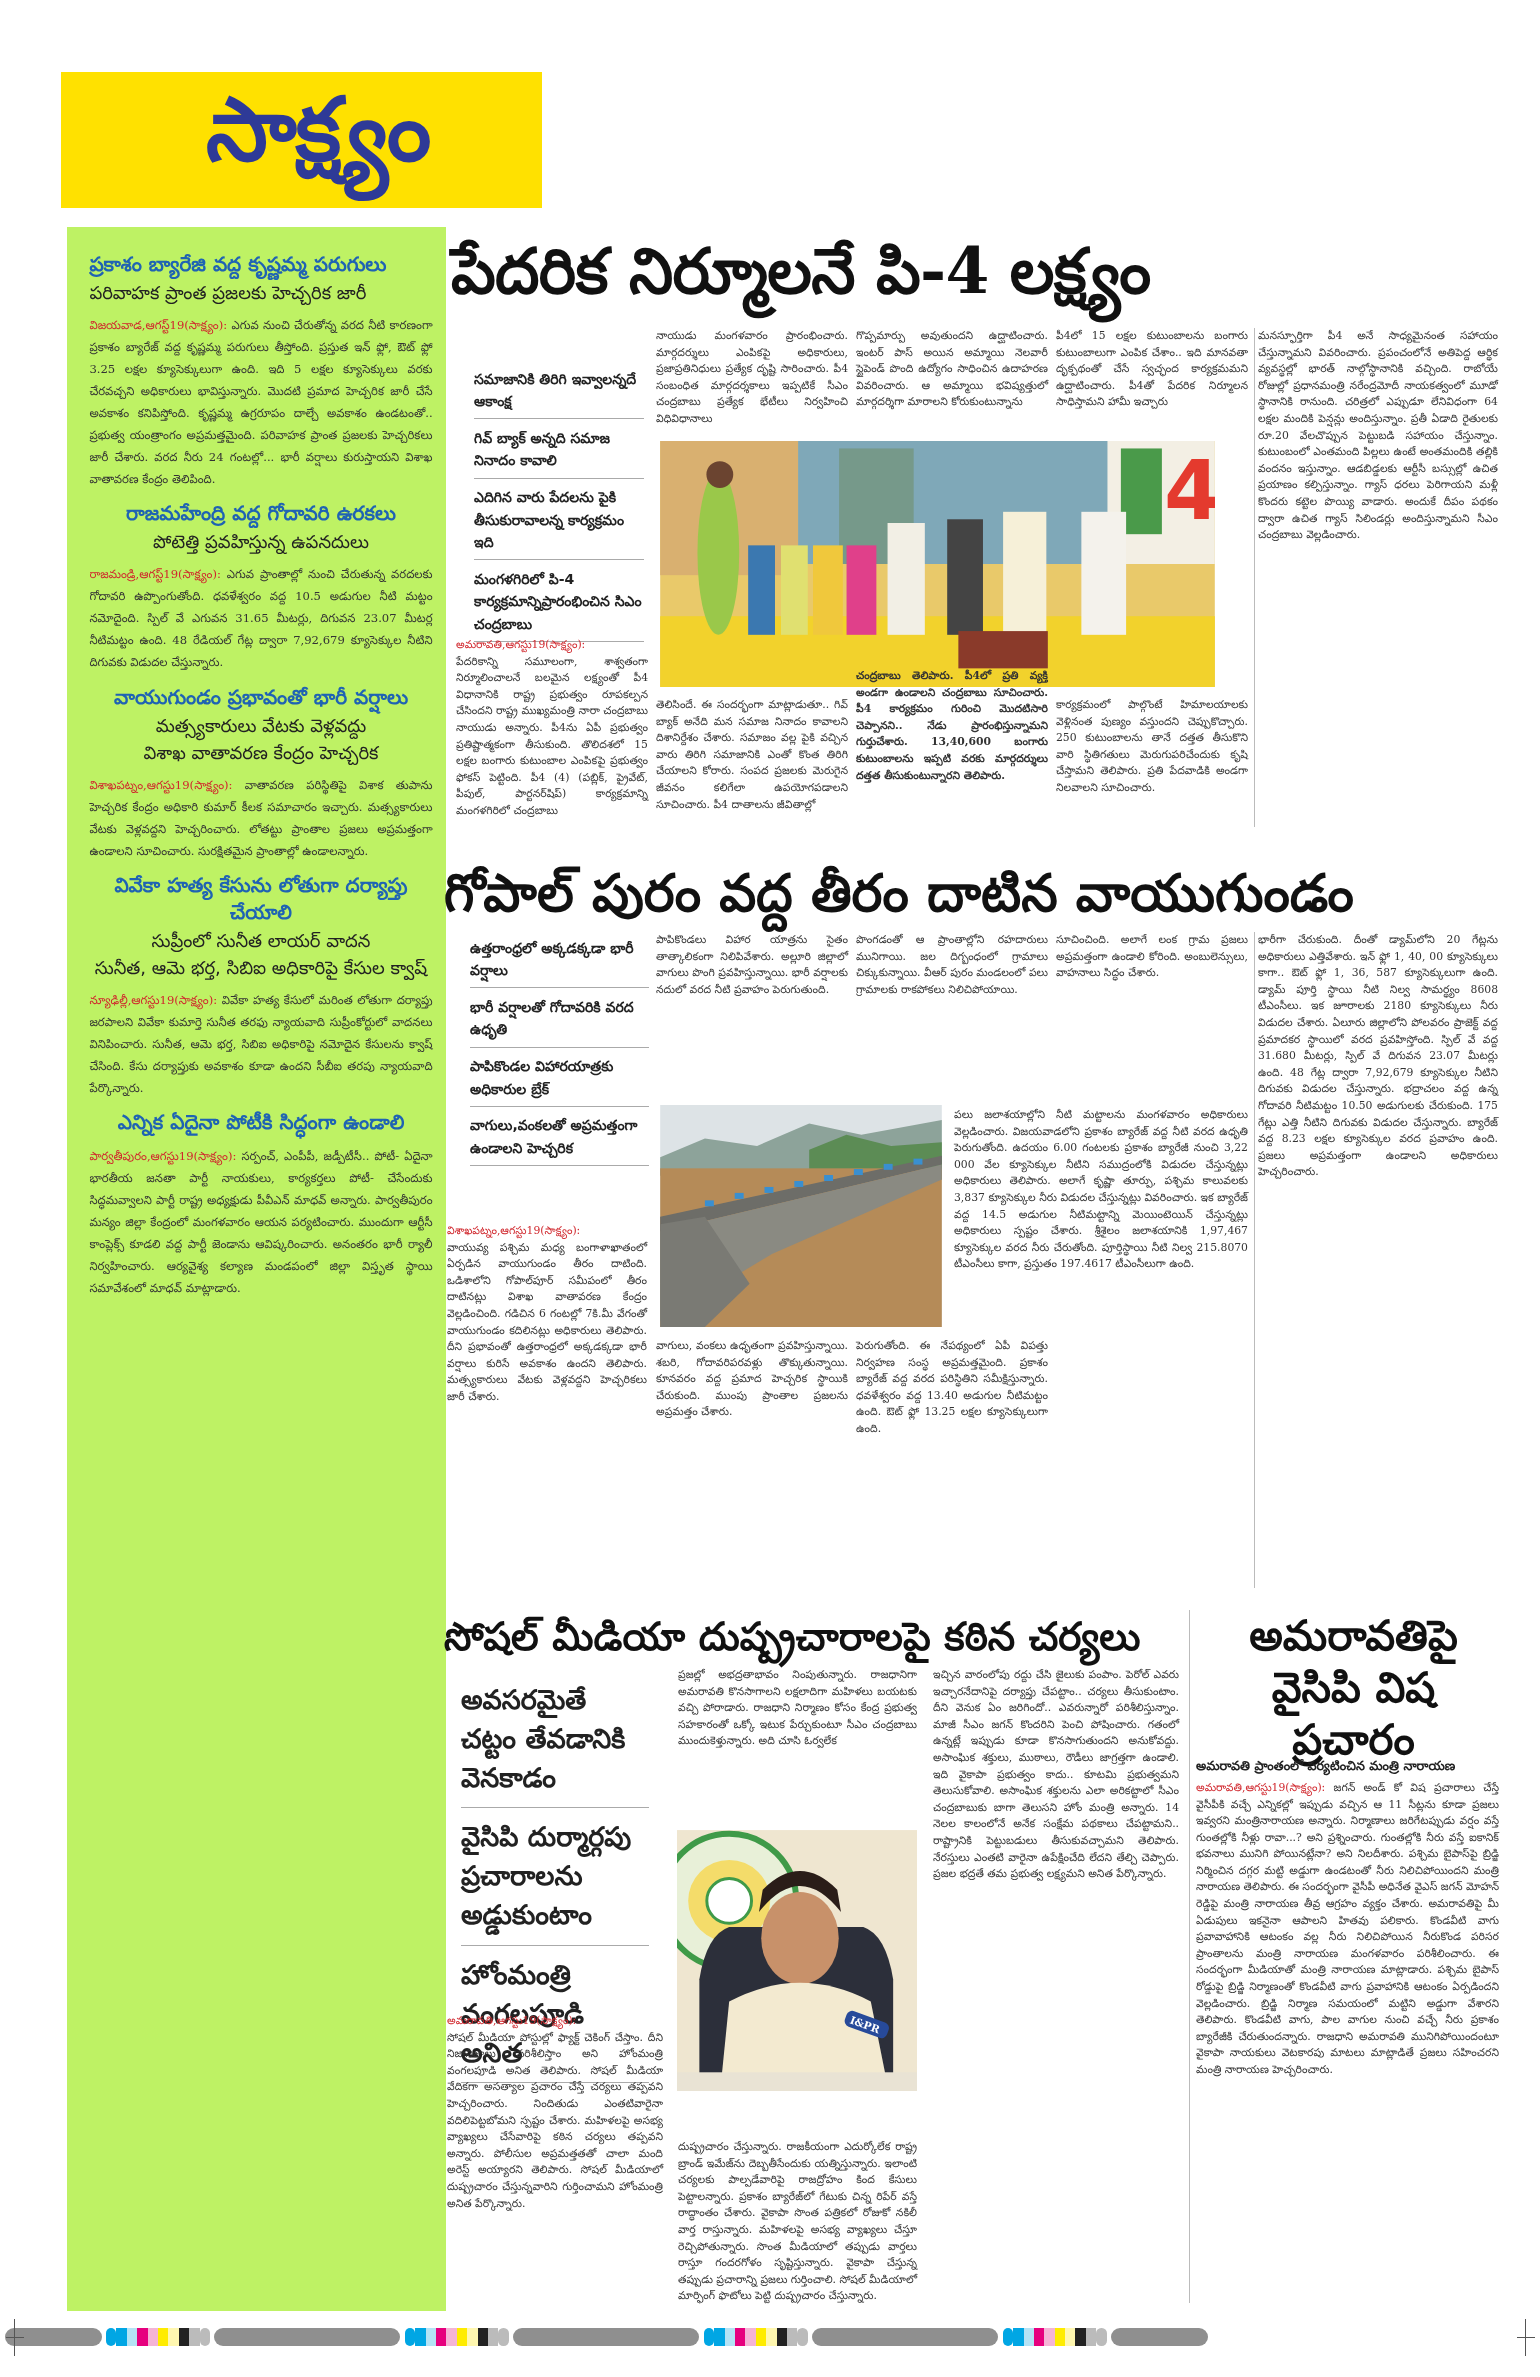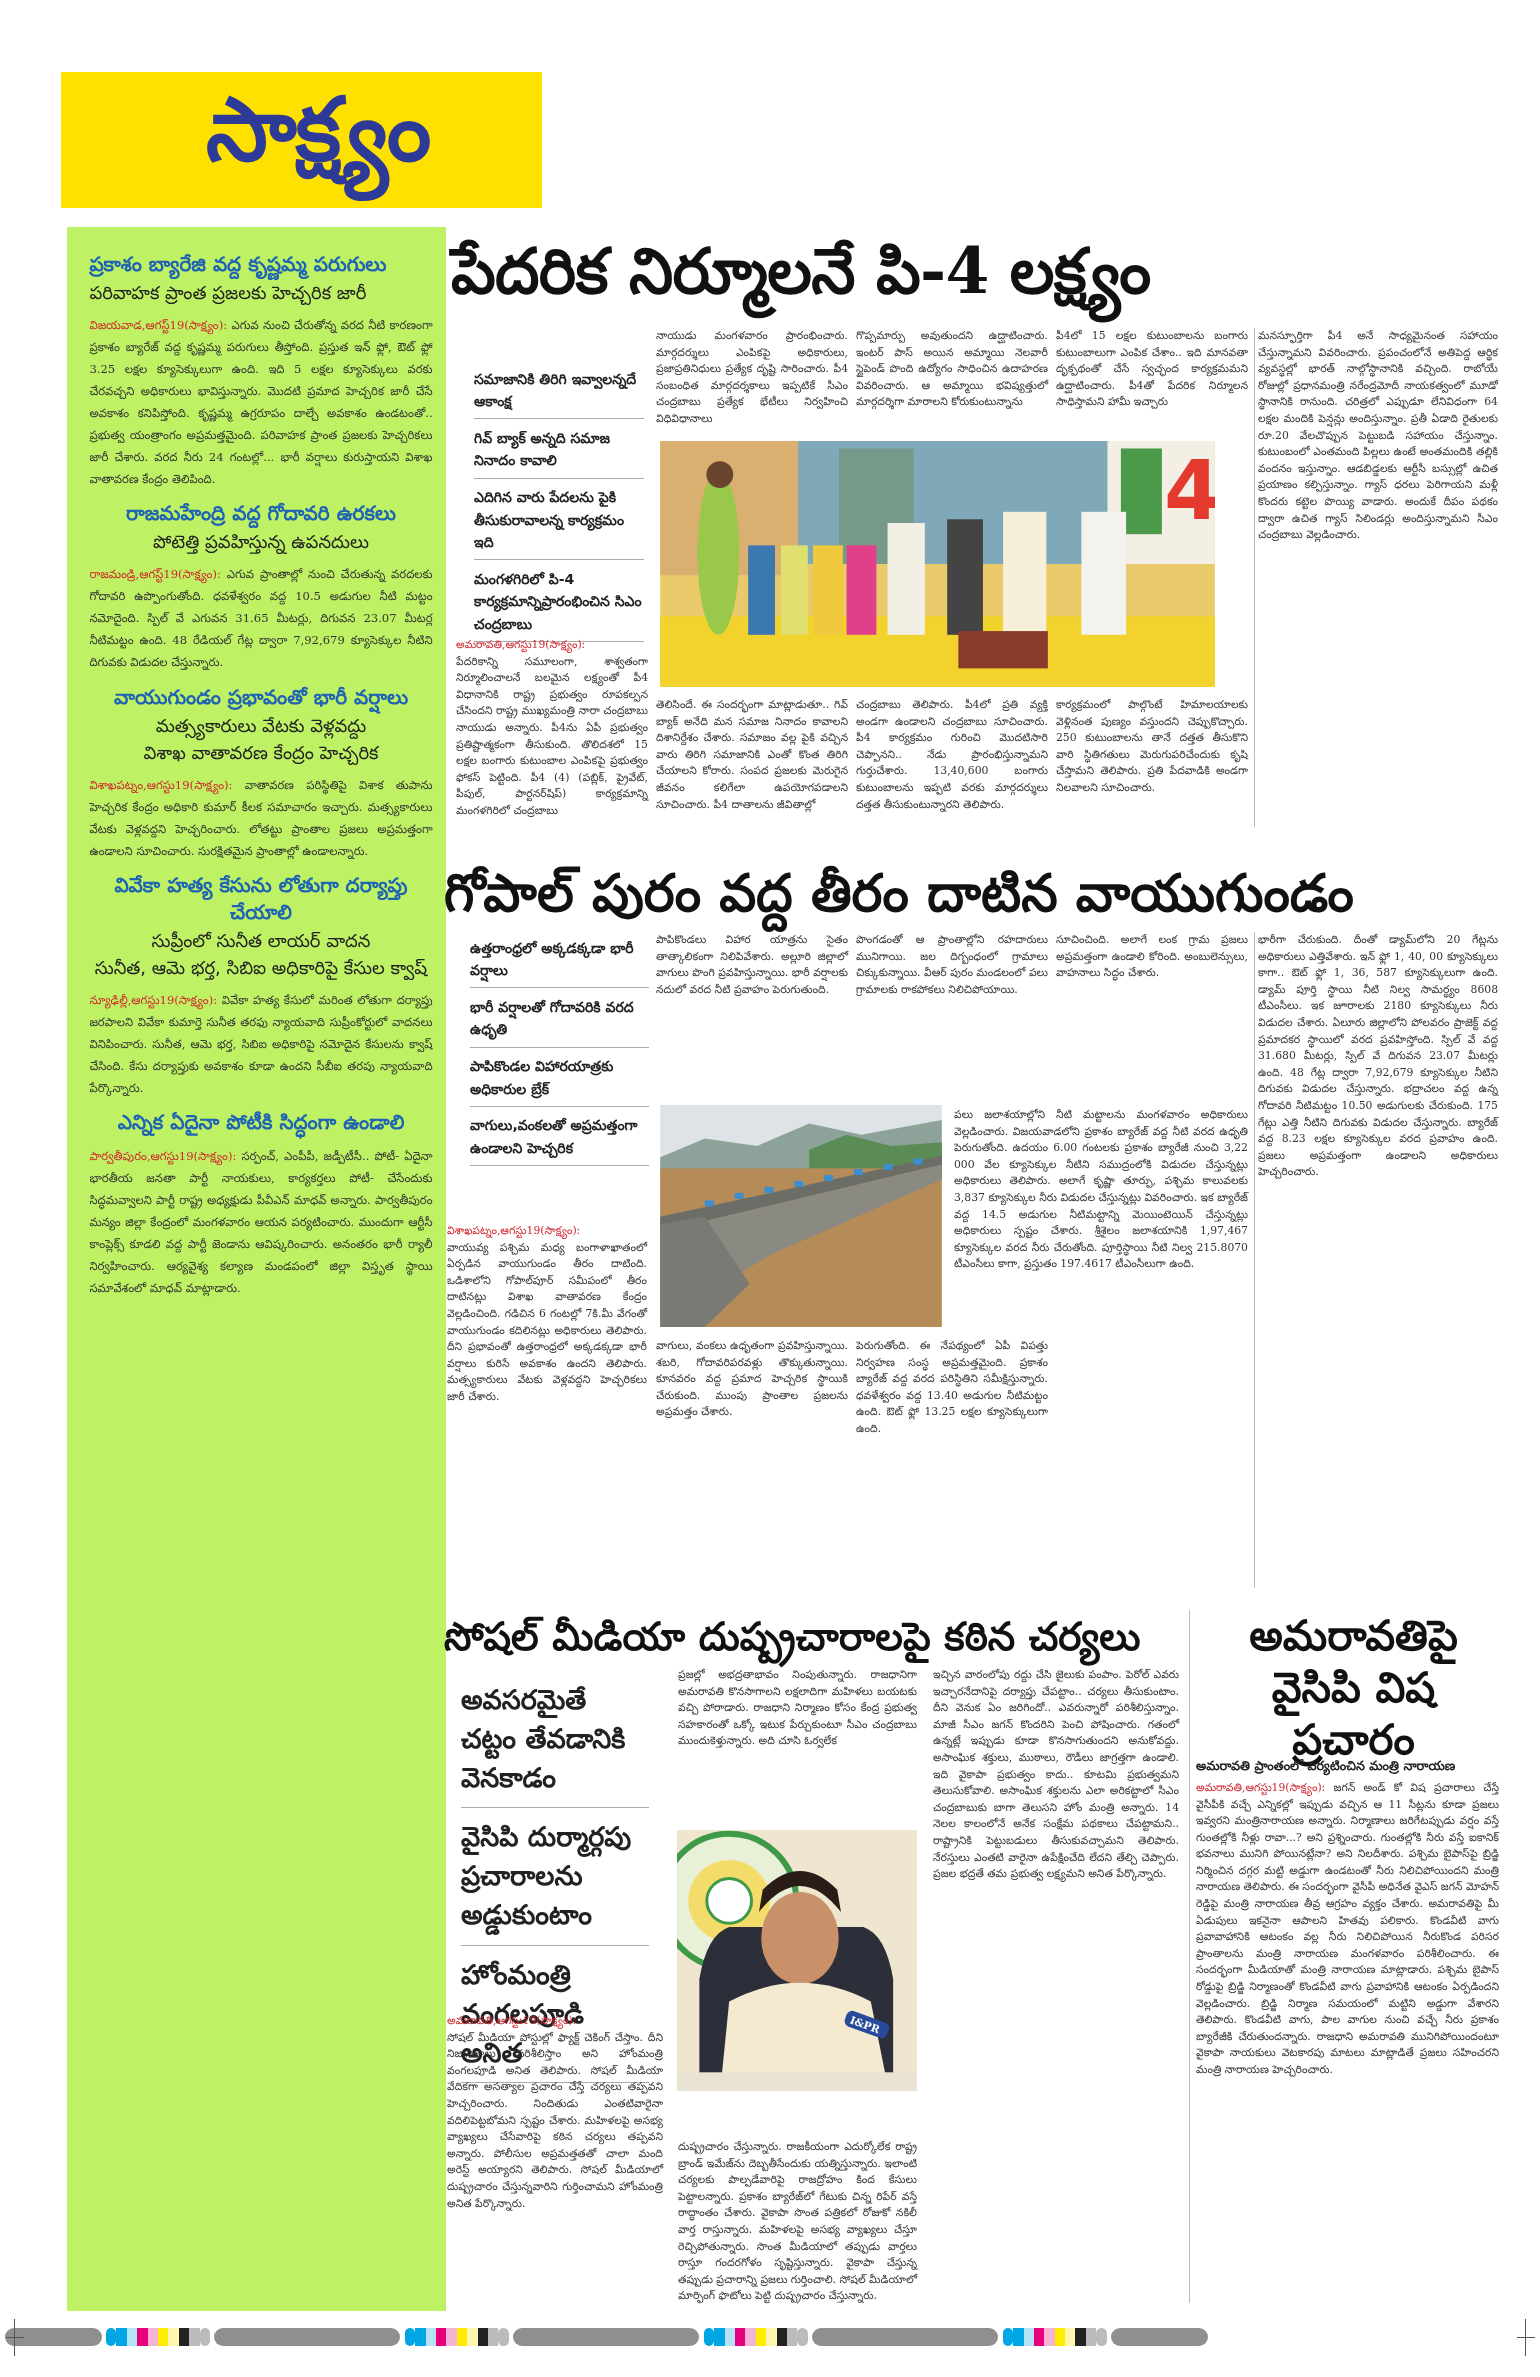--- a/index.html
+++ b/index.html
@@ -141,21 +141,21 @@
     <rect x="385" y="105" width="48" height="155" fill="#444"></rect>
     <rect x="460" y="95" width="58" height="165" fill="#f6f0d8"></rect>
     <rect x="565" y="95" width="60" height="165" fill="#f4f2ec"></rect>
     <rect x="400" y="255" width="120" height="50" fill="#8a3a2a"></rect>
   </svg>
 </div>
 
 <div class="col" style="left:656px; top:697px; width:192px;">
   <div class="body-text">తెలిసిందే. ఈ సందర్భంగా మాట్లాడుతూ.. గివ్ బ్యాక్ అనేది మన సమాజ నినాదం కావాలని దిశానిర్దేశం చేశారు. సమాజం వల్ల పైకి వచ్చిన వారు తిరిగి సమాజానికి ఎంతో కొంత తిరిగి చేయాలని కోరారు. సంపద ప్రజలకు మెరుగైన జీవనం కలిగేలా ఉపయోగపడాలని సూచించారు. పీ4 దాతాలను జీవితాల్లో</div>
 </div>
-<div class="col" style="left:856px; top:697px; width:192px;">
+<div class="col" style="left:856px; top:668px; width:192px;font-weight:bold;">
   <div class="body-text">చంద్రబాబు తెలిపారు. పీ4లో ప్రతి వ్యక్తి అండగా ఉండాలని చంద్రబాబు సూచించారు. పీ4 కార్యక్రమం గురించి మొదటిసారి చెప్పానని.. నేడు ప్రారంభిస్తున్నామని గుర్తుచేశారు. 13,40,600 బంగారు కుటుంబాలను ఇప్పటి వరకు మార్గదర్శులు దత్తత తీసుకుంటున్నారని తెలిపారు.</div>
 </div>
 <div class="col" style="left:1056px; top:697px; width:192px;">
   <div class="body-text">కార్యక్రమంలో పాల్గొంటే హిమాలయాలకు వెళ్లినంత పుణ్యం వస్తుందని చెప్పుకొచ్చారు. 250 కుటుంబాలను తానే దత్తత తీసుకొని వారి స్థితిగతులు మెరుగుపరిచేందుకు కృషి చేస్తామని తెలిపారు. ప్రతి పేదవాడికి అండగా నిలవాలని సూచించారు.</div>
 </div>
 <div class="col" style="left:1258px; top:328px; width:240px;">
   <div class="body-text">మనస్ఫూర్తిగా పీ4 అనే సాధ్యమైనంత సహాయం చేస్తున్నామని వివరించారు. ప్రపంచంలోనే అతిపెద్ద ఆర్థిక వ్యవస్థల్లో భారత్ నాల్గోస్థానానికి వచ్చింది. రాబోయే రోజుల్లో ప్రధానమంత్రి నరేంద్రమోదీ నాయకత్వంలో మూడో స్థానానికి రానుంది. చరిత్రలో ఎప్పుడూ లేనివిధంగా 64 లక్షల మందికి పెన్షన్లు అందిస్తున్నాం. ప్రతీ ఏడాది రైతులకు రూ.20 వేలచొప్పున పెట్టుబడి సహాయం చేస్తున్నాం. కుటుంబంలో ఎంతమంది పిల్లలు ఉంటే అంతమందికి తల్లికి వందనం ఇస్తున్నాం. ఆడబిడ్డలకు ఆర్టీసీ బస్సుల్లో ఉచిత ప్రయాణం కల్పిస్తున్నాం. గ్యాస్ ధరలు పెరిగాయని మళ్లీ కొందరు కట్టెల పొయ్యి వాడారు. అందుకే దీపం పథకం ద్వారా ఉచిత గ్యాస్ సిలిండర్లు అందిస్తున్నామని సీఎం చంద్రబాబు వెల్లడించారు.</div>
 </div>
 
 <h2 class="headline-xl" id="hl2">గోపాల్ పురం వద్ద తీరం దాటిన వాయుగుండం</h2>

